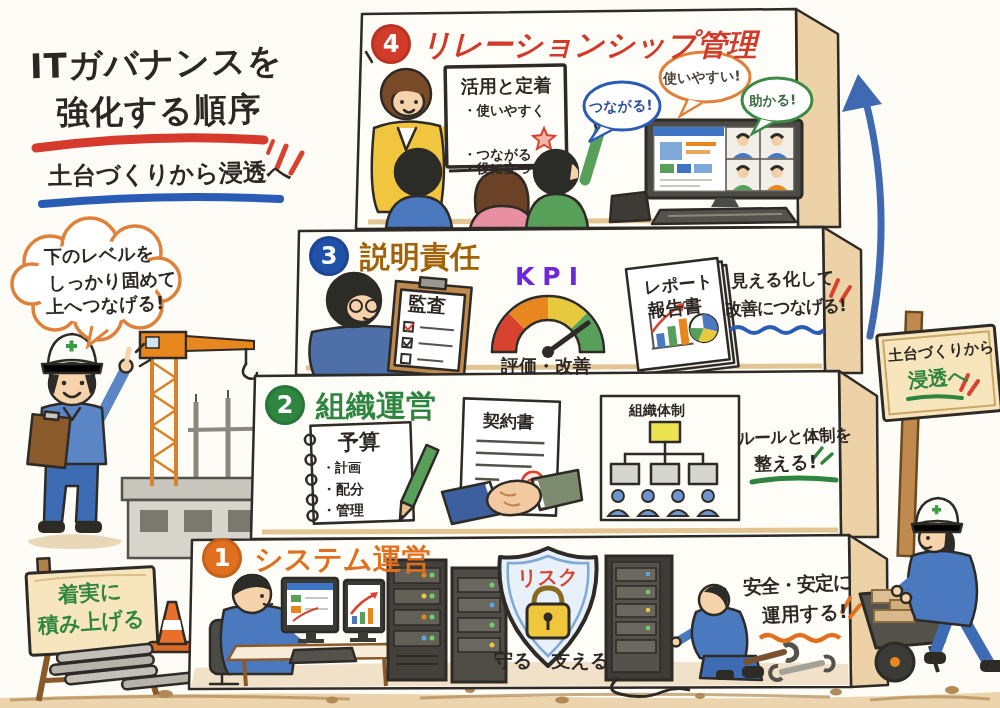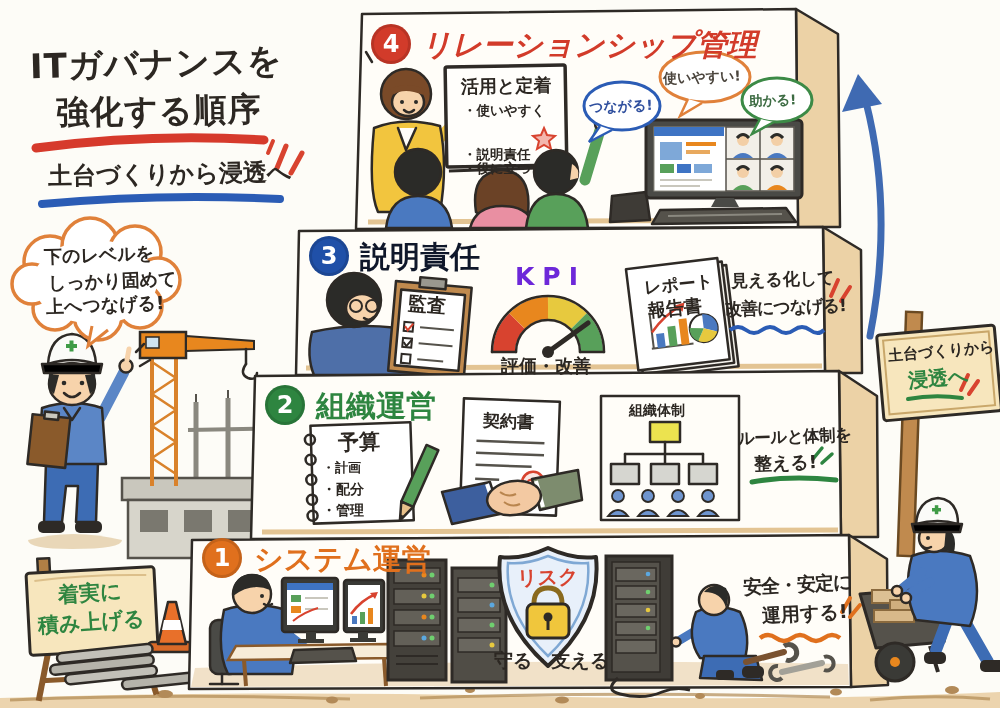--- a/index.html
+++ b/index.html
@@ -510,27 +510,27 @@
 
 <div class="t" style="left:30px;top:46px;font-size:34px;letter-spacing:1px;transform:rotate(-1.5deg);">ITガバナンスを</div>
 <div class="t" style="left:56px;top:94px;font-size:33px;letter-spacing:1px;transform:rotate(-1deg);">強化する順序</div>
 <div class="t" style="left:48px;top:162px;font-size:24px;transform:rotate(-1deg);">土台づくりから浸透へ</div>
 
 <div class="badge" style="left:371px;top:24px;background:#d23b2a;">4</div>
 <div class="t" style="left:421px;top:29px;font-size:30px;color:#d23b2a;font-style:italic;">リレーションシップ管理</div>
 <div class="t" style="left:461px;top:77px;font-size:18px;transform:rotate(-1deg);">活用と定着</div>
 <div class="t" style="left:463px;top:103px;font-size:13.5px;">・使いやすく</div>
 <div class="t" style="left:463px;top:125px;font-size:13.5px;margin-top:36px;">・役に立つ</div>
-<div class="t" style="left:463px;top:147px;font-size:13.5px;">・説明責任</div>
+<div class="t" style="left:463px;top:147px;font-size:13.5px;">・つながる</div>
 <div class="t" style="left:589px;top:99px;font-size:14px;color:#2f4f9e;transform:rotate(-2deg);">つながる!</div>
 <div class="t" style="left:663px;top:70px;font-size:14px;color:#4a443c;transform:rotate(-2deg);">使いやすい!</div>
 <div class="t" style="left:749px;top:93px;font-size:13.5px;color:#3c6b42;transform:rotate(-2deg);">助かる!</div>
 
 <div class="badge" style="left:309px;top:236px;background:#2050a8;">3</div>
-<div class="t" style="left:360px;top:241px;font-size:30px;color:#0f172a;">説明責任</div>
+<div class="t" style="left:360px;top:241px;font-size:30px;color:#a16207;">説明責任</div>
 <div class="t" style="left:408px;top:295px;font-size:19px;transform:rotate(5deg);">監査</div>
 <div class="t" style="left:515px;top:264px;font-size:25px;letter-spacing:8px;color:#6d28d9;">KPI</div>
 <div class="t" style="left:501px;top:357px;font-size:18px;">評価・改善</div>
 <div class="t" style="left:644px;top:276px;font-size:17px;transform:rotate(-6deg);">レポート</div>
 <div class="t" style="left:648px;top:299px;font-size:18px;transform:rotate(-6deg);">報告書</div>
 <div class="t" style="left:731px;top:271px;font-size:17px;transform:rotate(-2deg);">見える化して</div>
 <div class="t" style="left:725px;top:299px;font-size:17px;letter-spacing:-1px;transform:rotate(-2deg);">改善につなげる!</div>
 
 <div class="badge" style="left:265px;top:385px;background:#2e8540;">2</div>
 <div class="t" style="left:316px;top:390px;font-size:30px;color:#2e8540;">組織運営</div>

